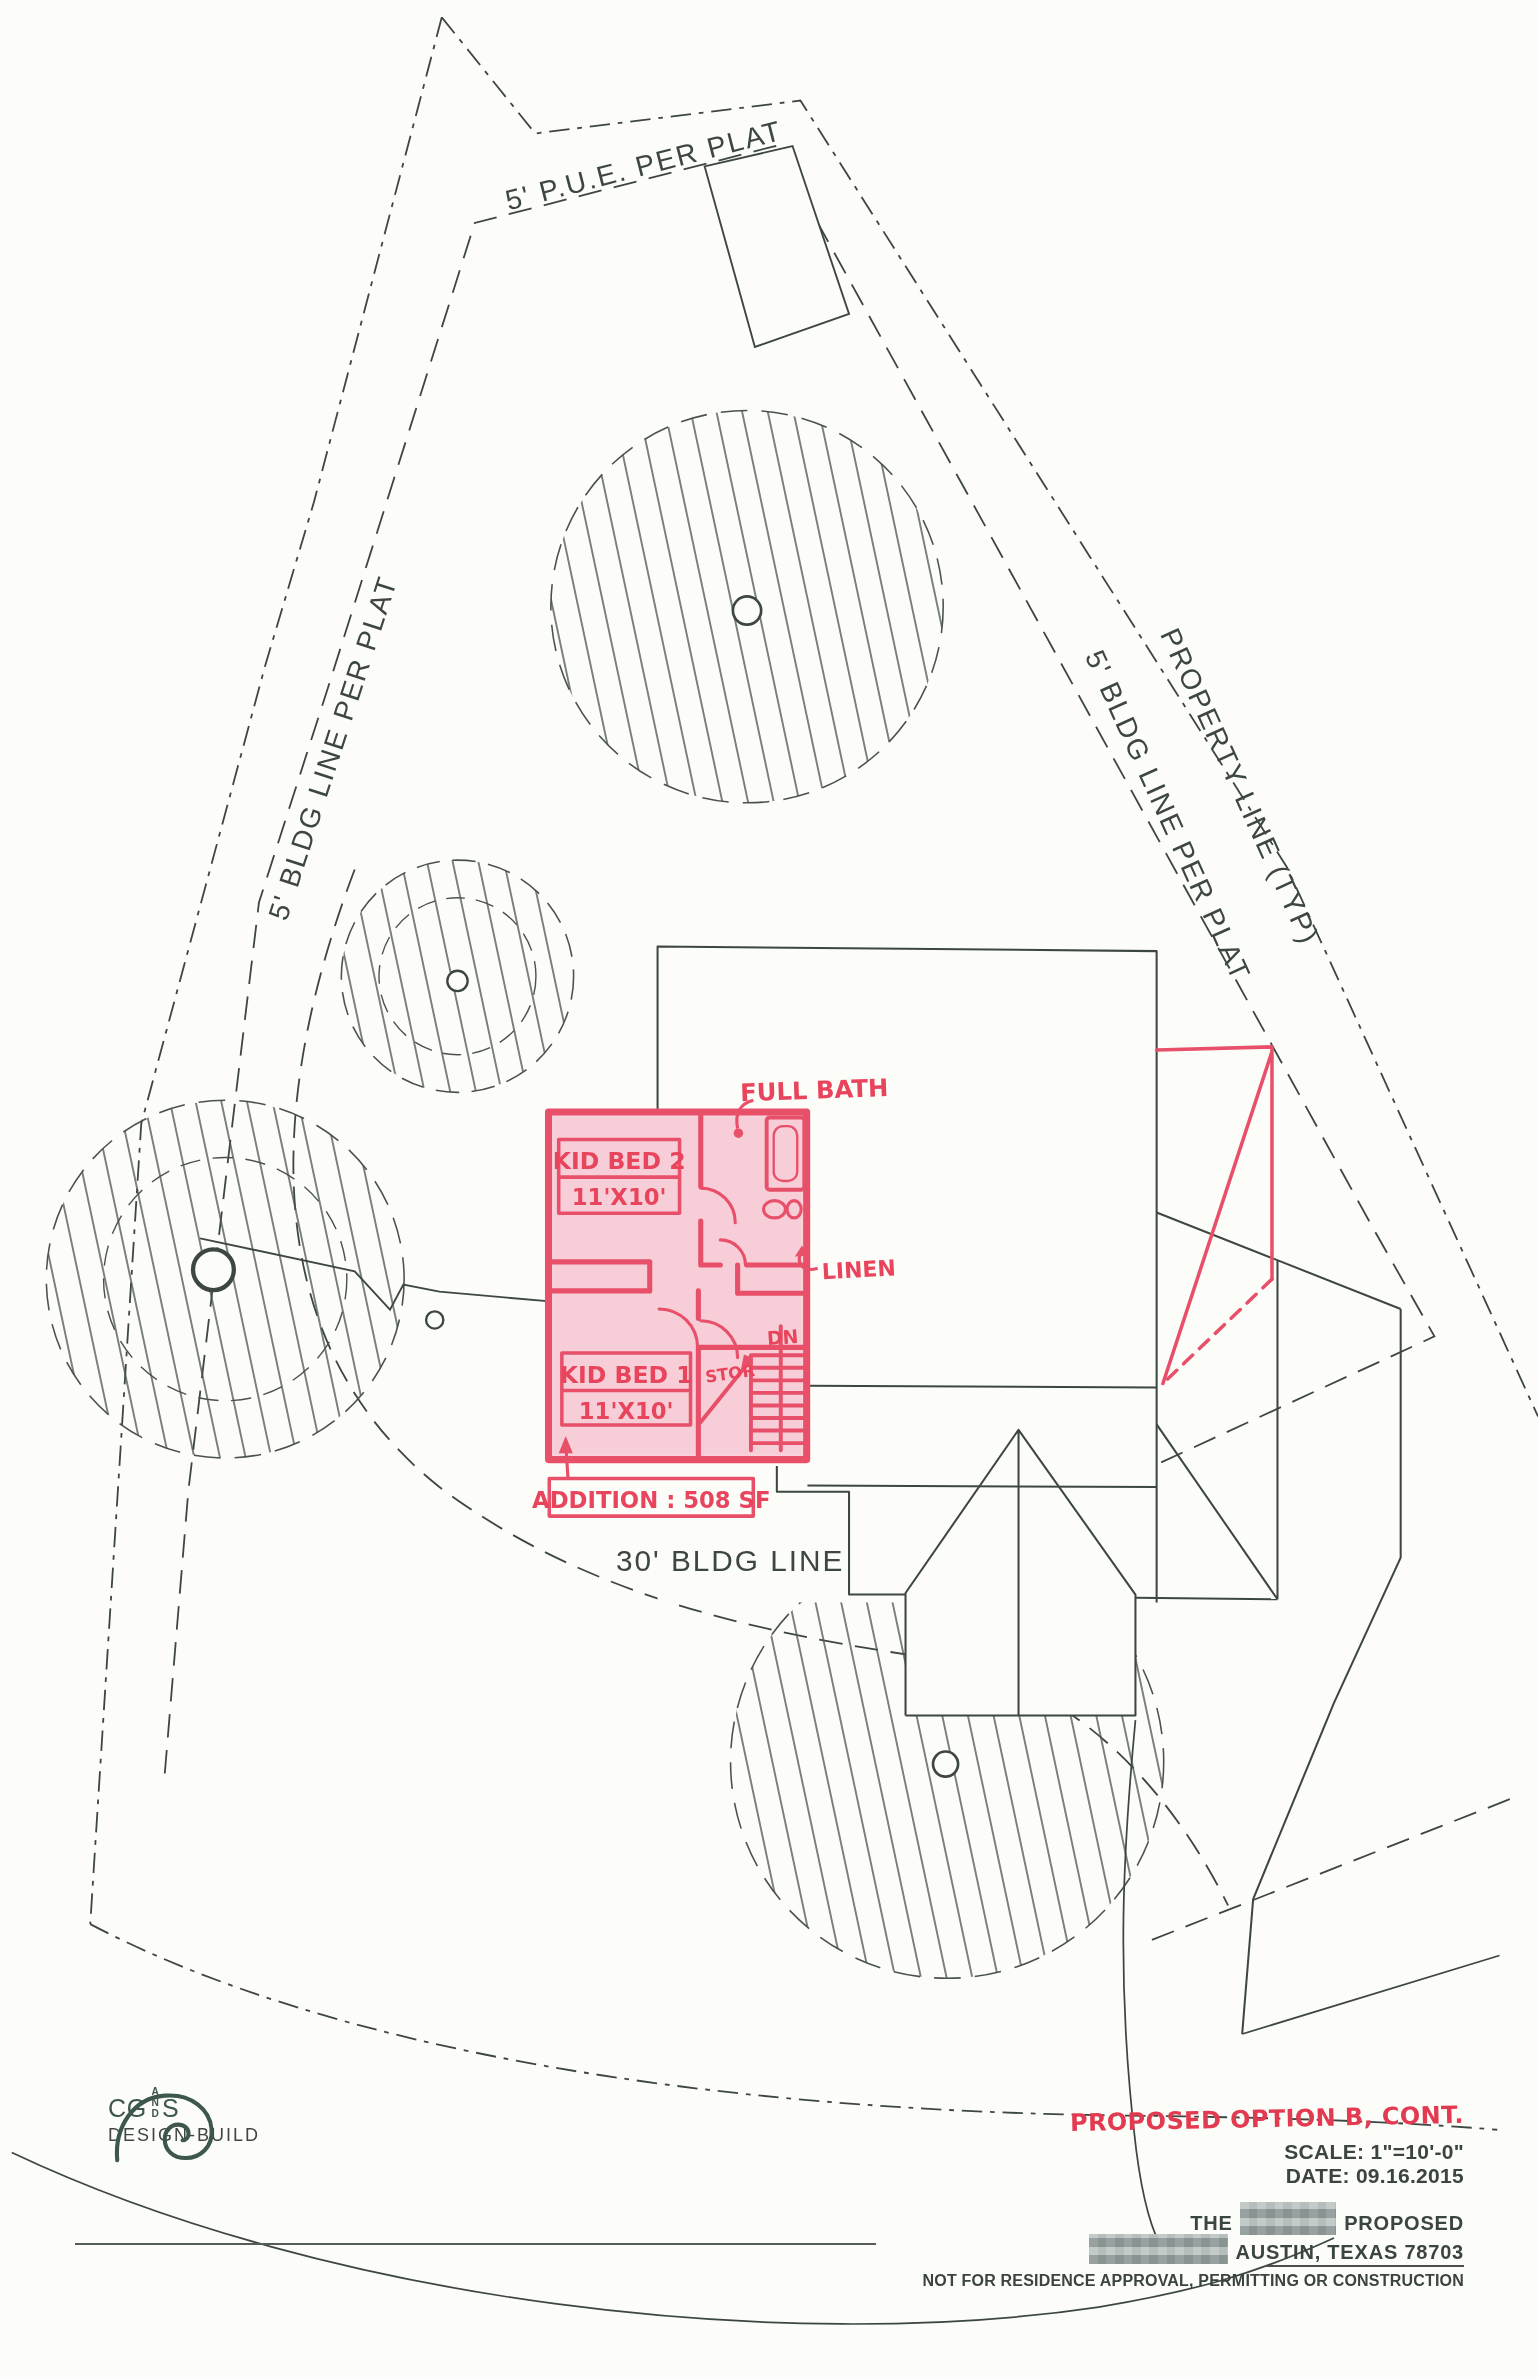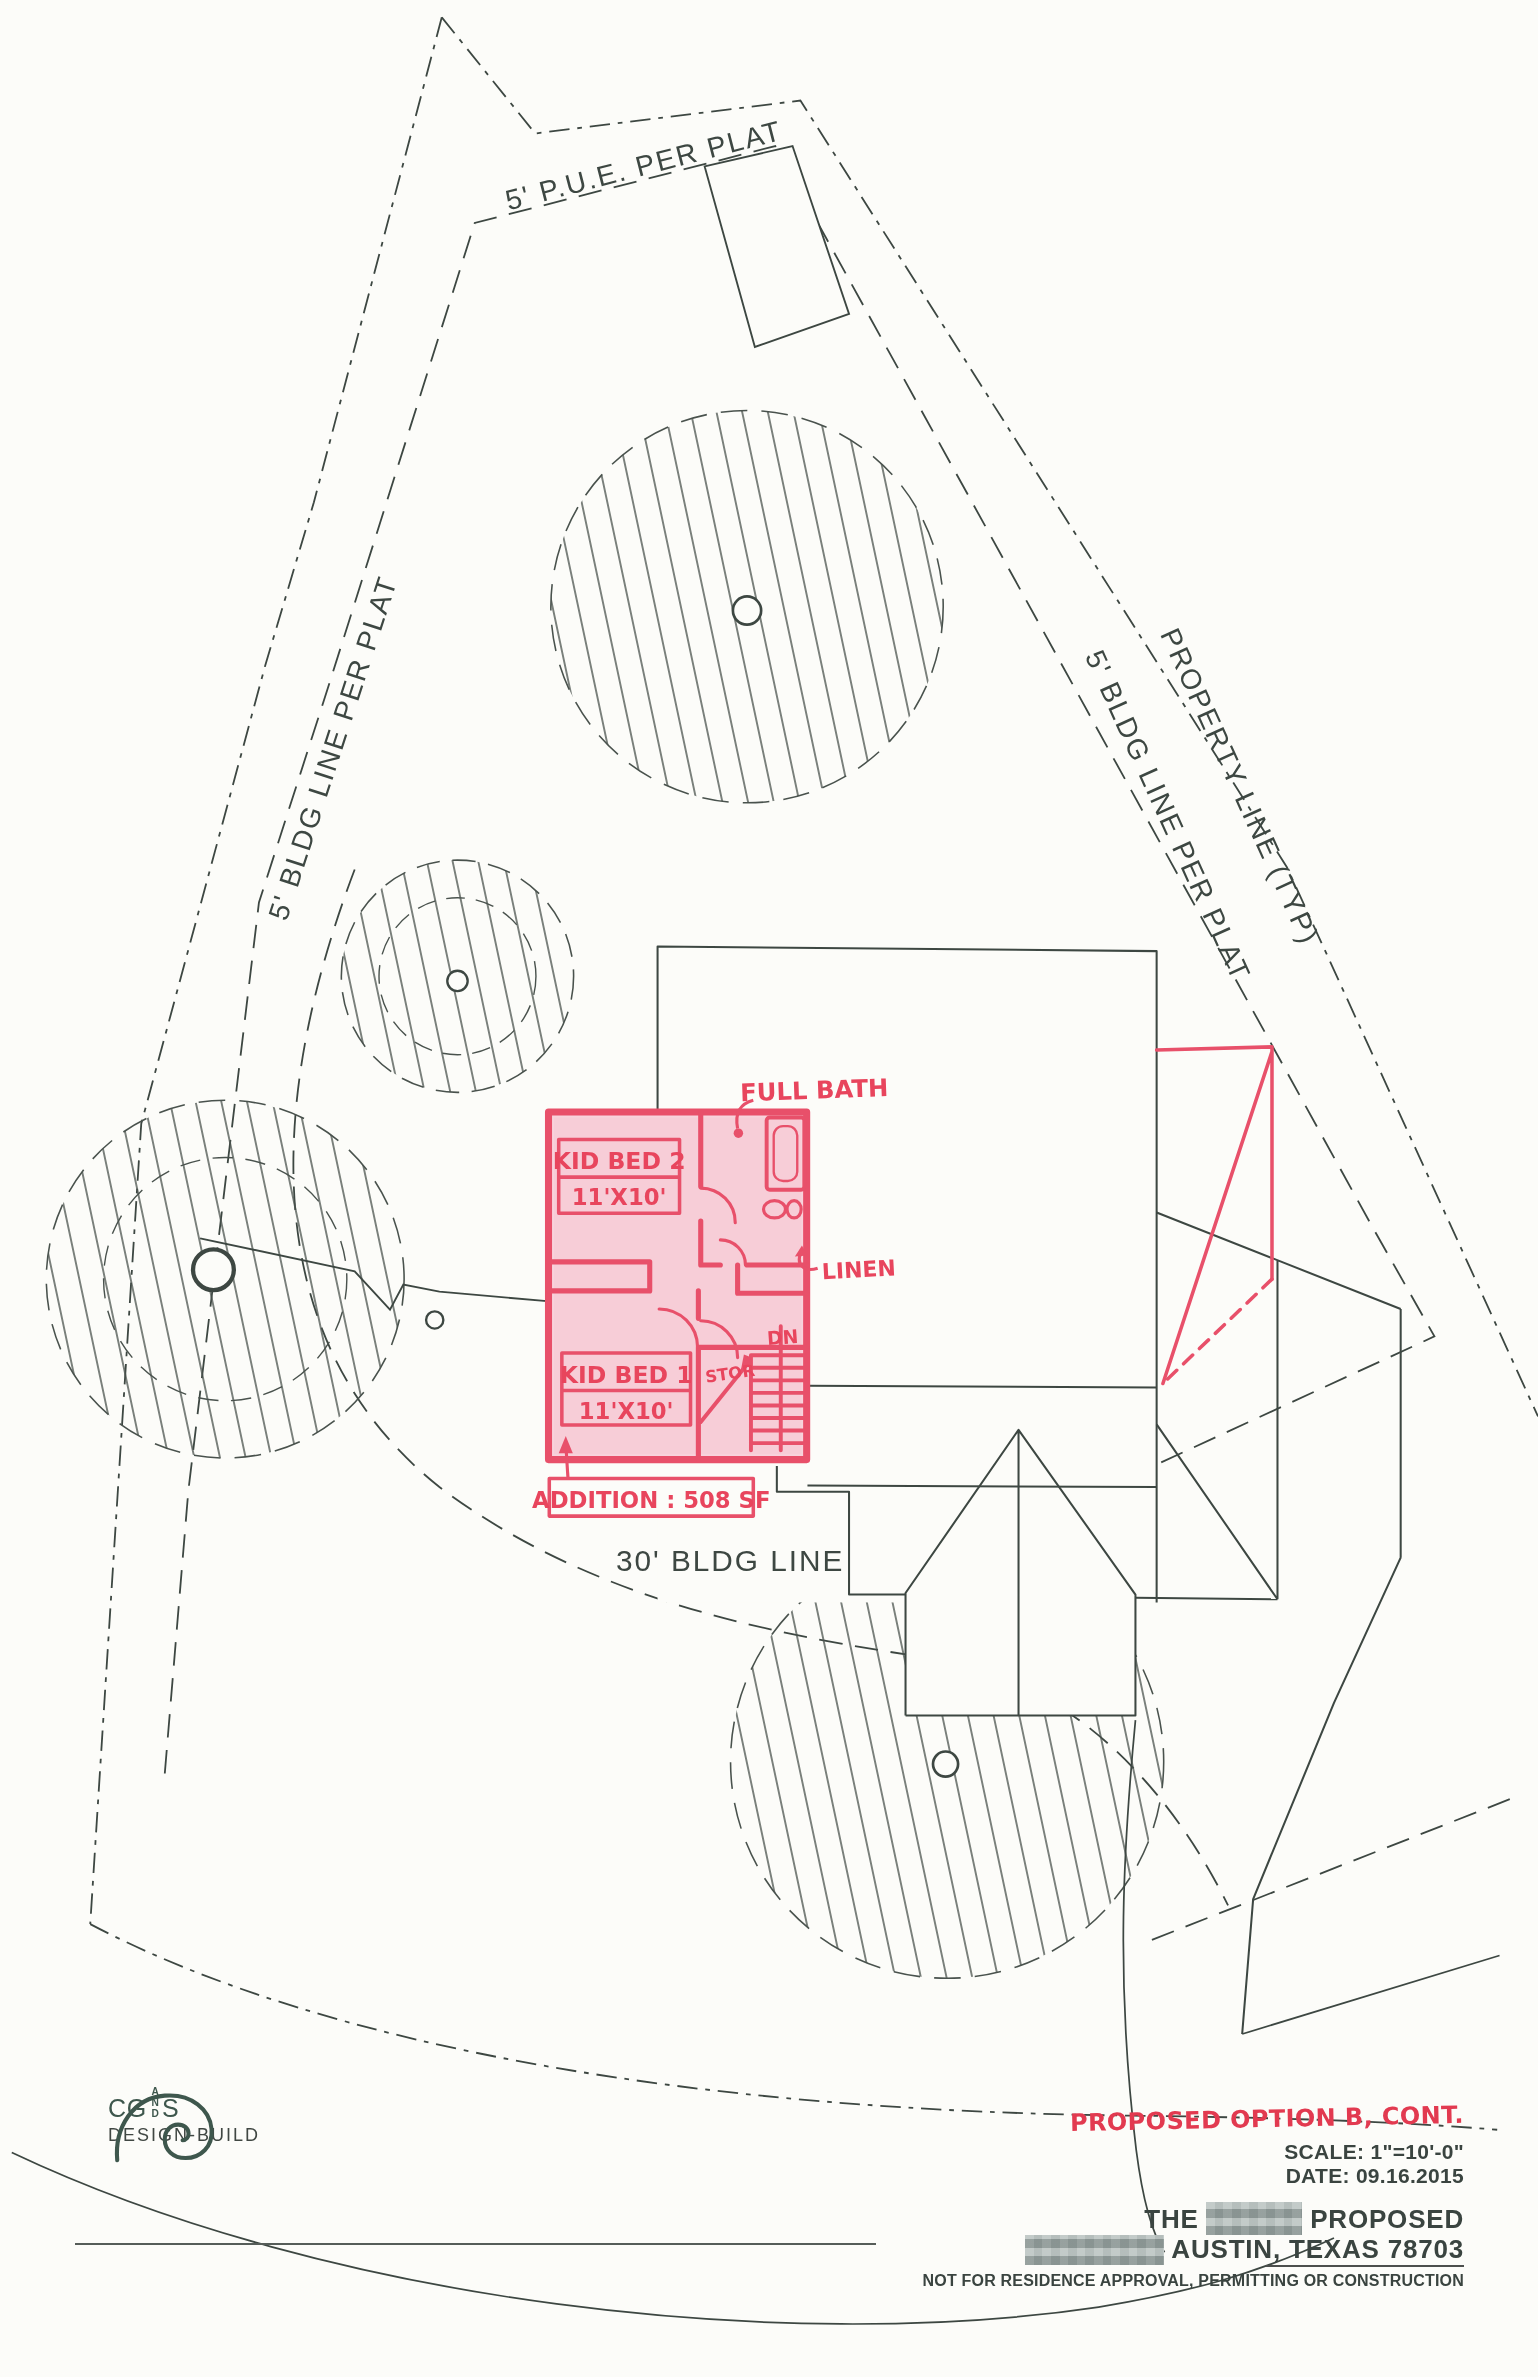--- a/index.html
+++ b/index.html
@@ -11,21 +11,21 @@
              letter-spacing:2.5px;}
   
   .hand{fill:#e8455d;font-family:"DejaVu Sans",sans-serif;font-weight:700;}
   
   .tb{position:absolute;color:#3a4440;white-space:nowrap;}
   .tb.right{text-align:right;}
   .option-note{position:absolute;color:#e23a50;font-family:"DejaVu Sans",sans-serif;
                font-weight:700;font-size:24px;letter-spacing:0.4px;transform:rotate(-1.2deg);
                white-space:nowrap;}
   .meta{font-size:21px;font-weight:700;letter-spacing:0.3px;}
-  .resline{display:flex;align-items:flex-end;gap:7.8px;font-size:26px;font-weight:700;
+  .resline{display:flex;align-items:flex-end;gap:7.8px;font-size:20px;font-weight:700;
            letter-spacing:0.8px;}
   .redact{display:inline-block;
     background:
       repeating-linear-gradient(0deg, rgba(125,136,134,.55) 0 8.6px, rgba(205,212,210,.55) 8.6px 17.3px),
       repeating-linear-gradient(90deg,#b7c0be 0 8.6px,#98a3a1 8.6px 17.3px);}
   .rule{position:absolute;background:#4c4f4d;}
   .disclaimer{font-size:16px;font-weight:700;letter-spacing:0.2px;}
   
   .logo{position:absolute;left:108px;top:2086px;width:181px;}
   .logo .letters{display:flex;align-items:flex-end;margin-top:0;color:#3e574d;}

